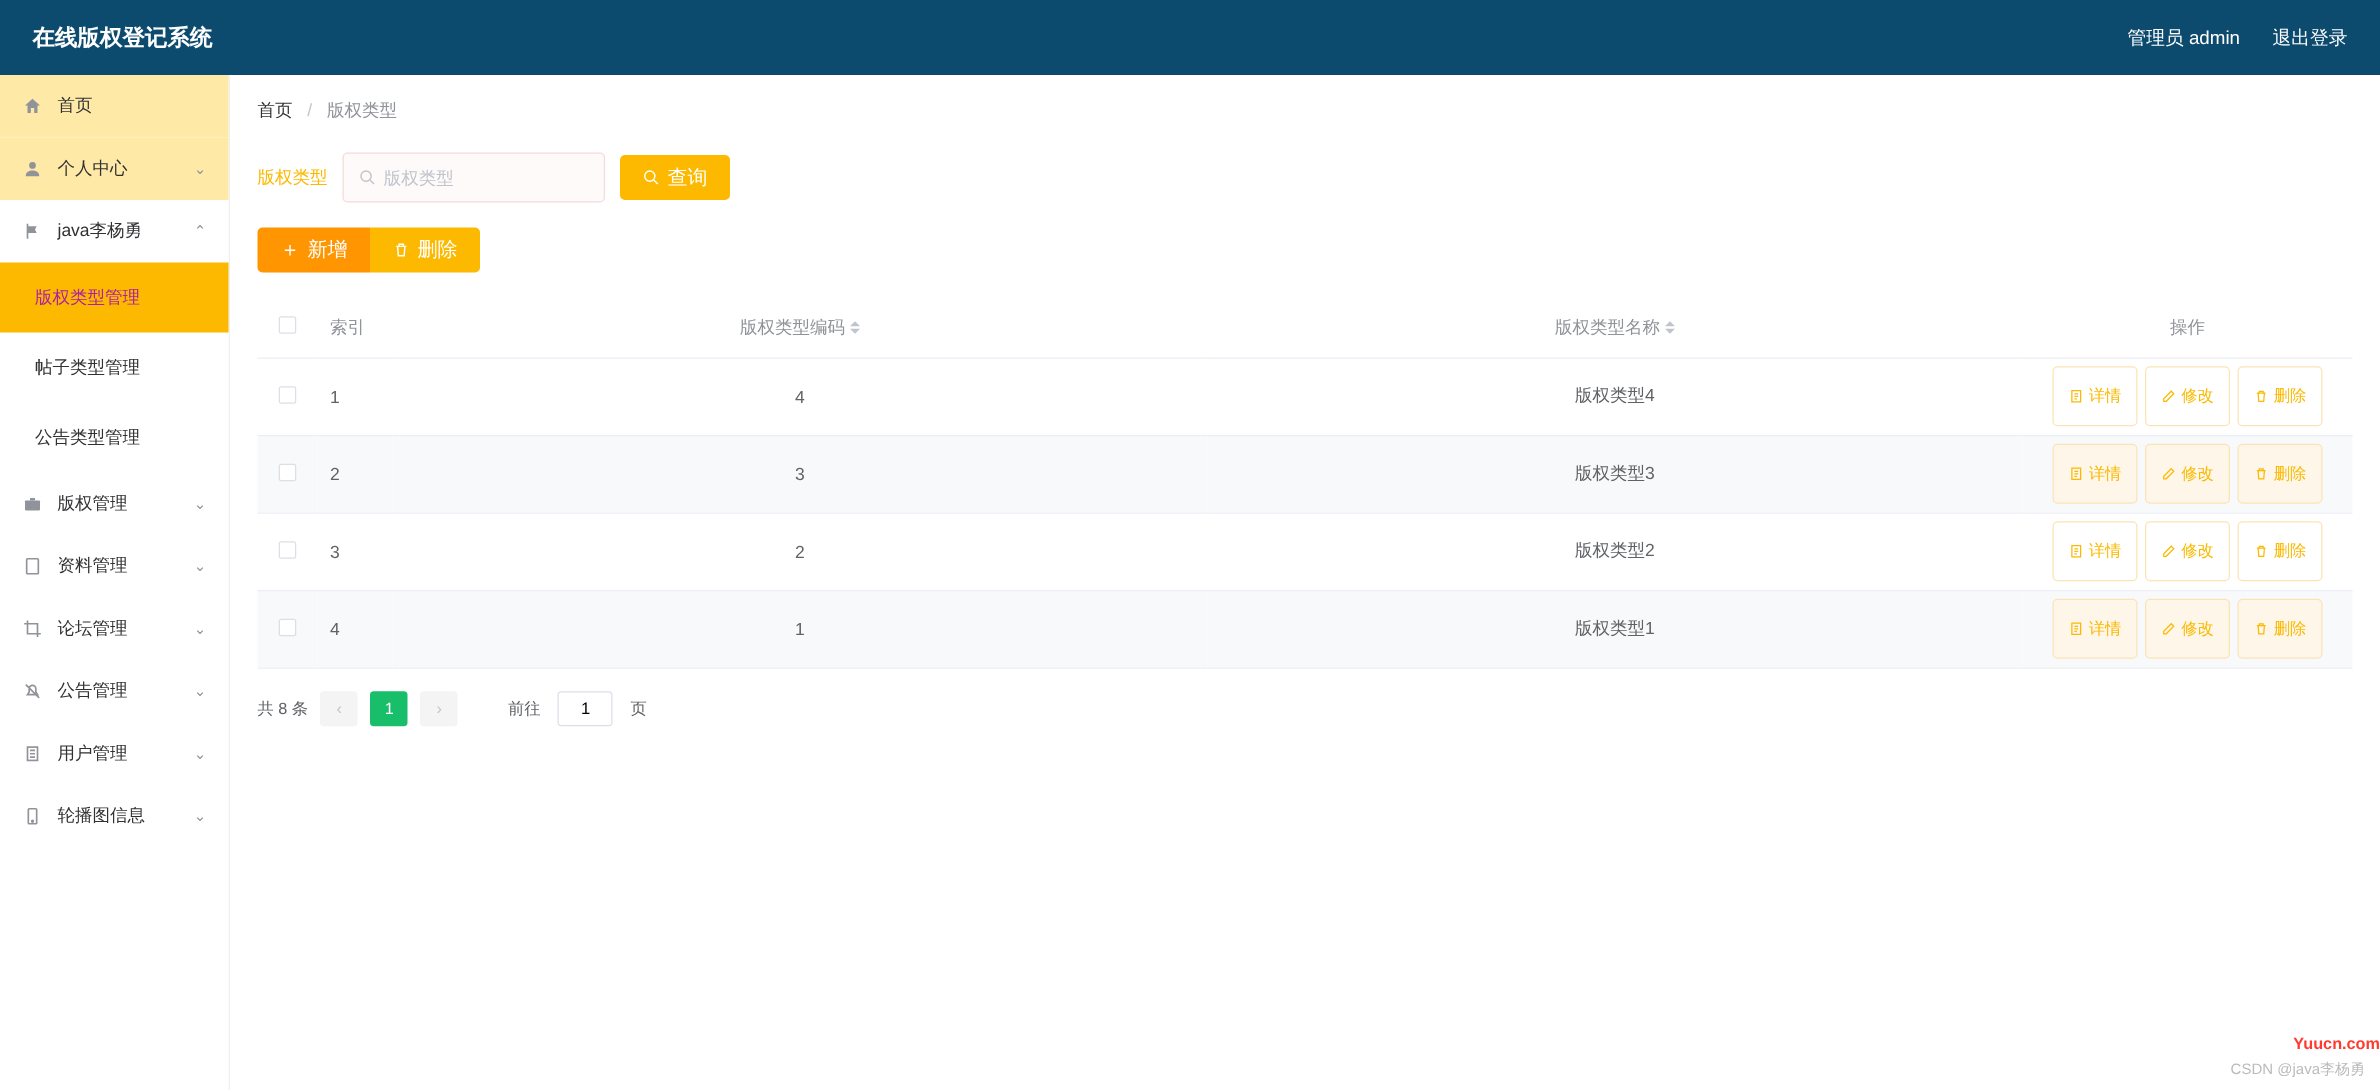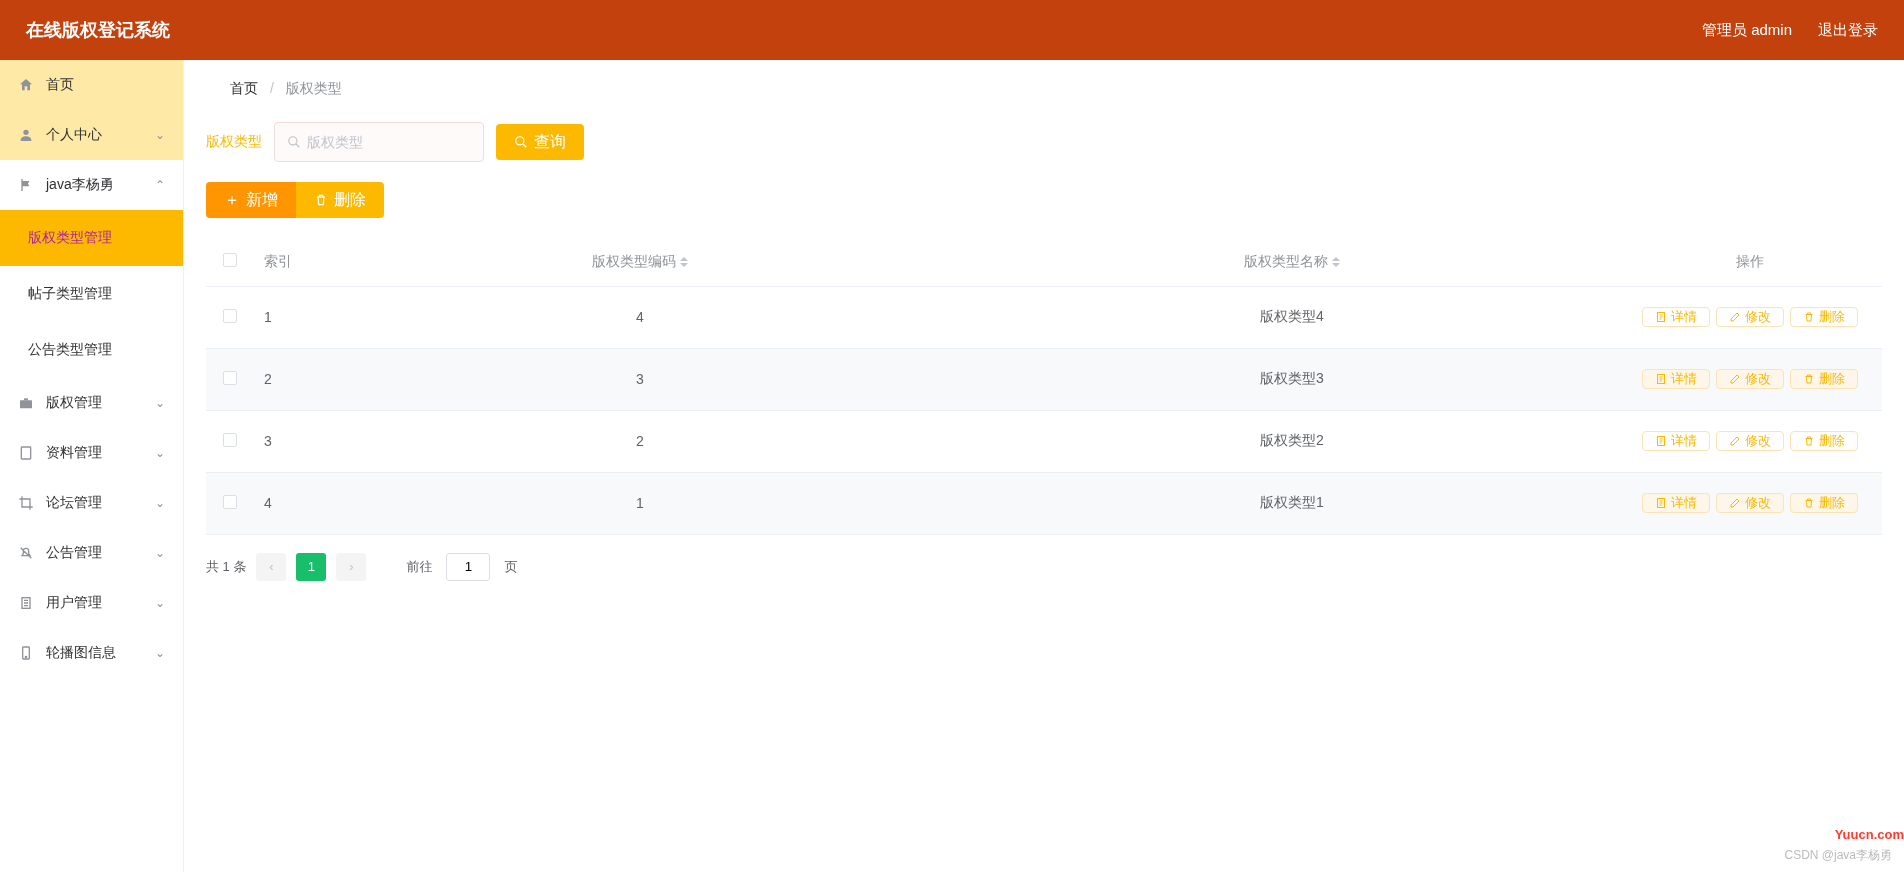--- a/index.html
+++ b/index.html
@@ -1,34 +1,34 @@
 <!DOCTYPE html>
 <html><head>
 <meta charset="utf-8">
 <style>
 * { margin: 0; padding: 0; box-sizing: border-box; }
 body { font-family: "Microsoft YaHei", Arial, sans-serif; font-size: 14px; color: #606266; background: #fff; }
 
-.header { height: 60px; background: #c2410c; display: flex; align-items: center; justify-content: space-between; padding: 0 26px; color: #fff; }
+.header { height: 60px; background: #0c4a6e; display: flex; align-items: center; justify-content: space-between; padding: 0 26px; color: #fff; }
 .header .title { font-size: 18px; font-weight: bold; }
 .header .right { display: flex; gap: 26px; font-size: 15px; }
 .header .right span { cursor: pointer; }
 
 .layout { display: flex; height: calc(100vh - 60px); }
 .sidebar { width: 184px; background: #fff; border-right: 1px solid #f0f0f0; overflow-y: auto; }
 .sidebar .menu-item { height: 50px; display: flex; align-items: center; padding: 0 18px; cursor: pointer; color: #303133; position: relative; }
 .sidebar .menu-item.highlight { background: #ffe9a7; }
 .sidebar .menu-item .icon { width: 18px; display: inline-flex; align-items: center; color: #909399; }
 .sidebar .menu-item .label { margin-left: 10px; flex: 1; }
 .sidebar .menu-item .arrow { color: #909399; font-size: 12px; }
 .sidebar .sub-item { height: 56px; display: flex; align-items: center; padding-left: 28px; cursor: pointer; color: #303133; }
 .sidebar .sub-item.active { background: #fcb900; color: #b01fa4; }
 
 .main { flex: 1; padding: 20px 22px; background: #fff; overflow: auto; }
-.breadcrumb { font-size: 14px; margin-bottom: 24px; margin-left: 24px; }
+.breadcrumb { font-size: 14px; margin-bottom: 24px; }
 .breadcrumb .home { color: #303133; font-weight: 500; }
 .breadcrumb .sep { color: #c0c4cc; margin: 0 8px; }
 .breadcrumb .current { color: #909399; }
 
 .filter-row { display: flex; align-items: center; gap: 12px; margin-bottom: 20px; }
 .filter-label { color: #fcb900; font-size: 14px; }
 .filter-input { width: 210px; height: 40px; border: 1px solid #f5dada; border-radius: 4px; padding: 0 12px; display: flex; align-items: center; background: #fffafa; }
 .filter-input .search-ic { color: #c0c4cc; margin-right: 6px; display: inline-flex; }
 .filter-input input { border: none; outline: none; flex: 1; font-size: 14px; background: transparent; color: #606266; }
 .filter-input input::placeholder { color: #c0c4cc; }
@@ -49,21 +49,21 @@
 .col-check { width: 48px; text-align: center; }
 .col-index { width: 60px; }
 .col-code { text-align: center; }
 .col-name { text-align: center; }
 .col-ops { width: 264px; text-align: center; }
 .checkbox { width: 14px; height: 14px; border: 1px solid #dcdfe6; border-radius: 2px; display: inline-block; cursor: pointer; background: #fff; }
 .sort-ic { display: inline-flex; flex-direction: column; margin-left: 4px; vertical-align: middle; line-height: 0; }
 .sort-ic span { width: 0; height: 0; border-left: 4px solid transparent; border-right: 4px solid transparent; }
 .sort-ic .up { border-bottom: 4px solid #c0c4cc; margin-bottom: 2px; }
 .sort-ic .down { border-top: 4px solid #c0c4cc; }
-.op-btn { height: 20px; padding: 0 12px; border: 1px solid #fce3b5; background: #fff; color: #fcb900; border-radius: 4px; cursor: pointer; font-size: 13px; display: inline-flex; align-items: center; gap: 4px; margin: 0 3px; }
+.op-btn { height: 48px; padding: 0 12px; border: 1px solid #fce3b5; background: #fff; color: #fcb900; border-radius: 4px; cursor: pointer; font-size: 13px; display: inline-flex; align-items: center; gap: 4px; margin: 0 3px; }
 tbody tr:nth-child(even) .op-btn { background: #fdf6e9; }
 
 .pagination { display: flex; align-items: center; gap: 10px; margin-top: 18px; font-size: 13px; color: #606266; }
 .page-btn { width: 30px; height: 28px; border-radius: 3px; display: inline-flex; align-items: center; justify-content: center; cursor: pointer; background: #f4f4f5; color: #c0c4cc; }
 .page-btn.active { background: #19be6b; color: #fff; }
 .page-input { width: 44px; height: 28px; border: 1px solid #dcdfe6; border-radius: 3px; text-align: center; margin: 0 4px; outline: none; }
 
 .watermark { position: fixed; right: 0; bottom: 30px; color: #ff3b30; font-size: 13px; font-weight: bold; }
 .credit { position: fixed; right: 12px; bottom: 8px; color: #bbb; font-size: 12px; }
 
@@ -351,21 +351,21 @@
                     <path d="M5 7h14M9 7V4h6v3M7 7l1 13h8l1-13"></path>
                   </svg>
                 </span>
                 <span>删除</span>
               </button></td>
           </tr>
         </tbody>
     </table>
 
     <div class="pagination">
-      <span>共 1 条</span>
+      <span>共 8 条</span>
       <span class="page-btn">‹</span>
       <span class="page-btn active">1</span>
       <span class="page-btn">›</span>
       <span style="width:20px"></span>
       <span>前往</span>
       <input class="page-input" value="1" style="">
       <span>页</span>
     </div>
   </div>
 </div>

